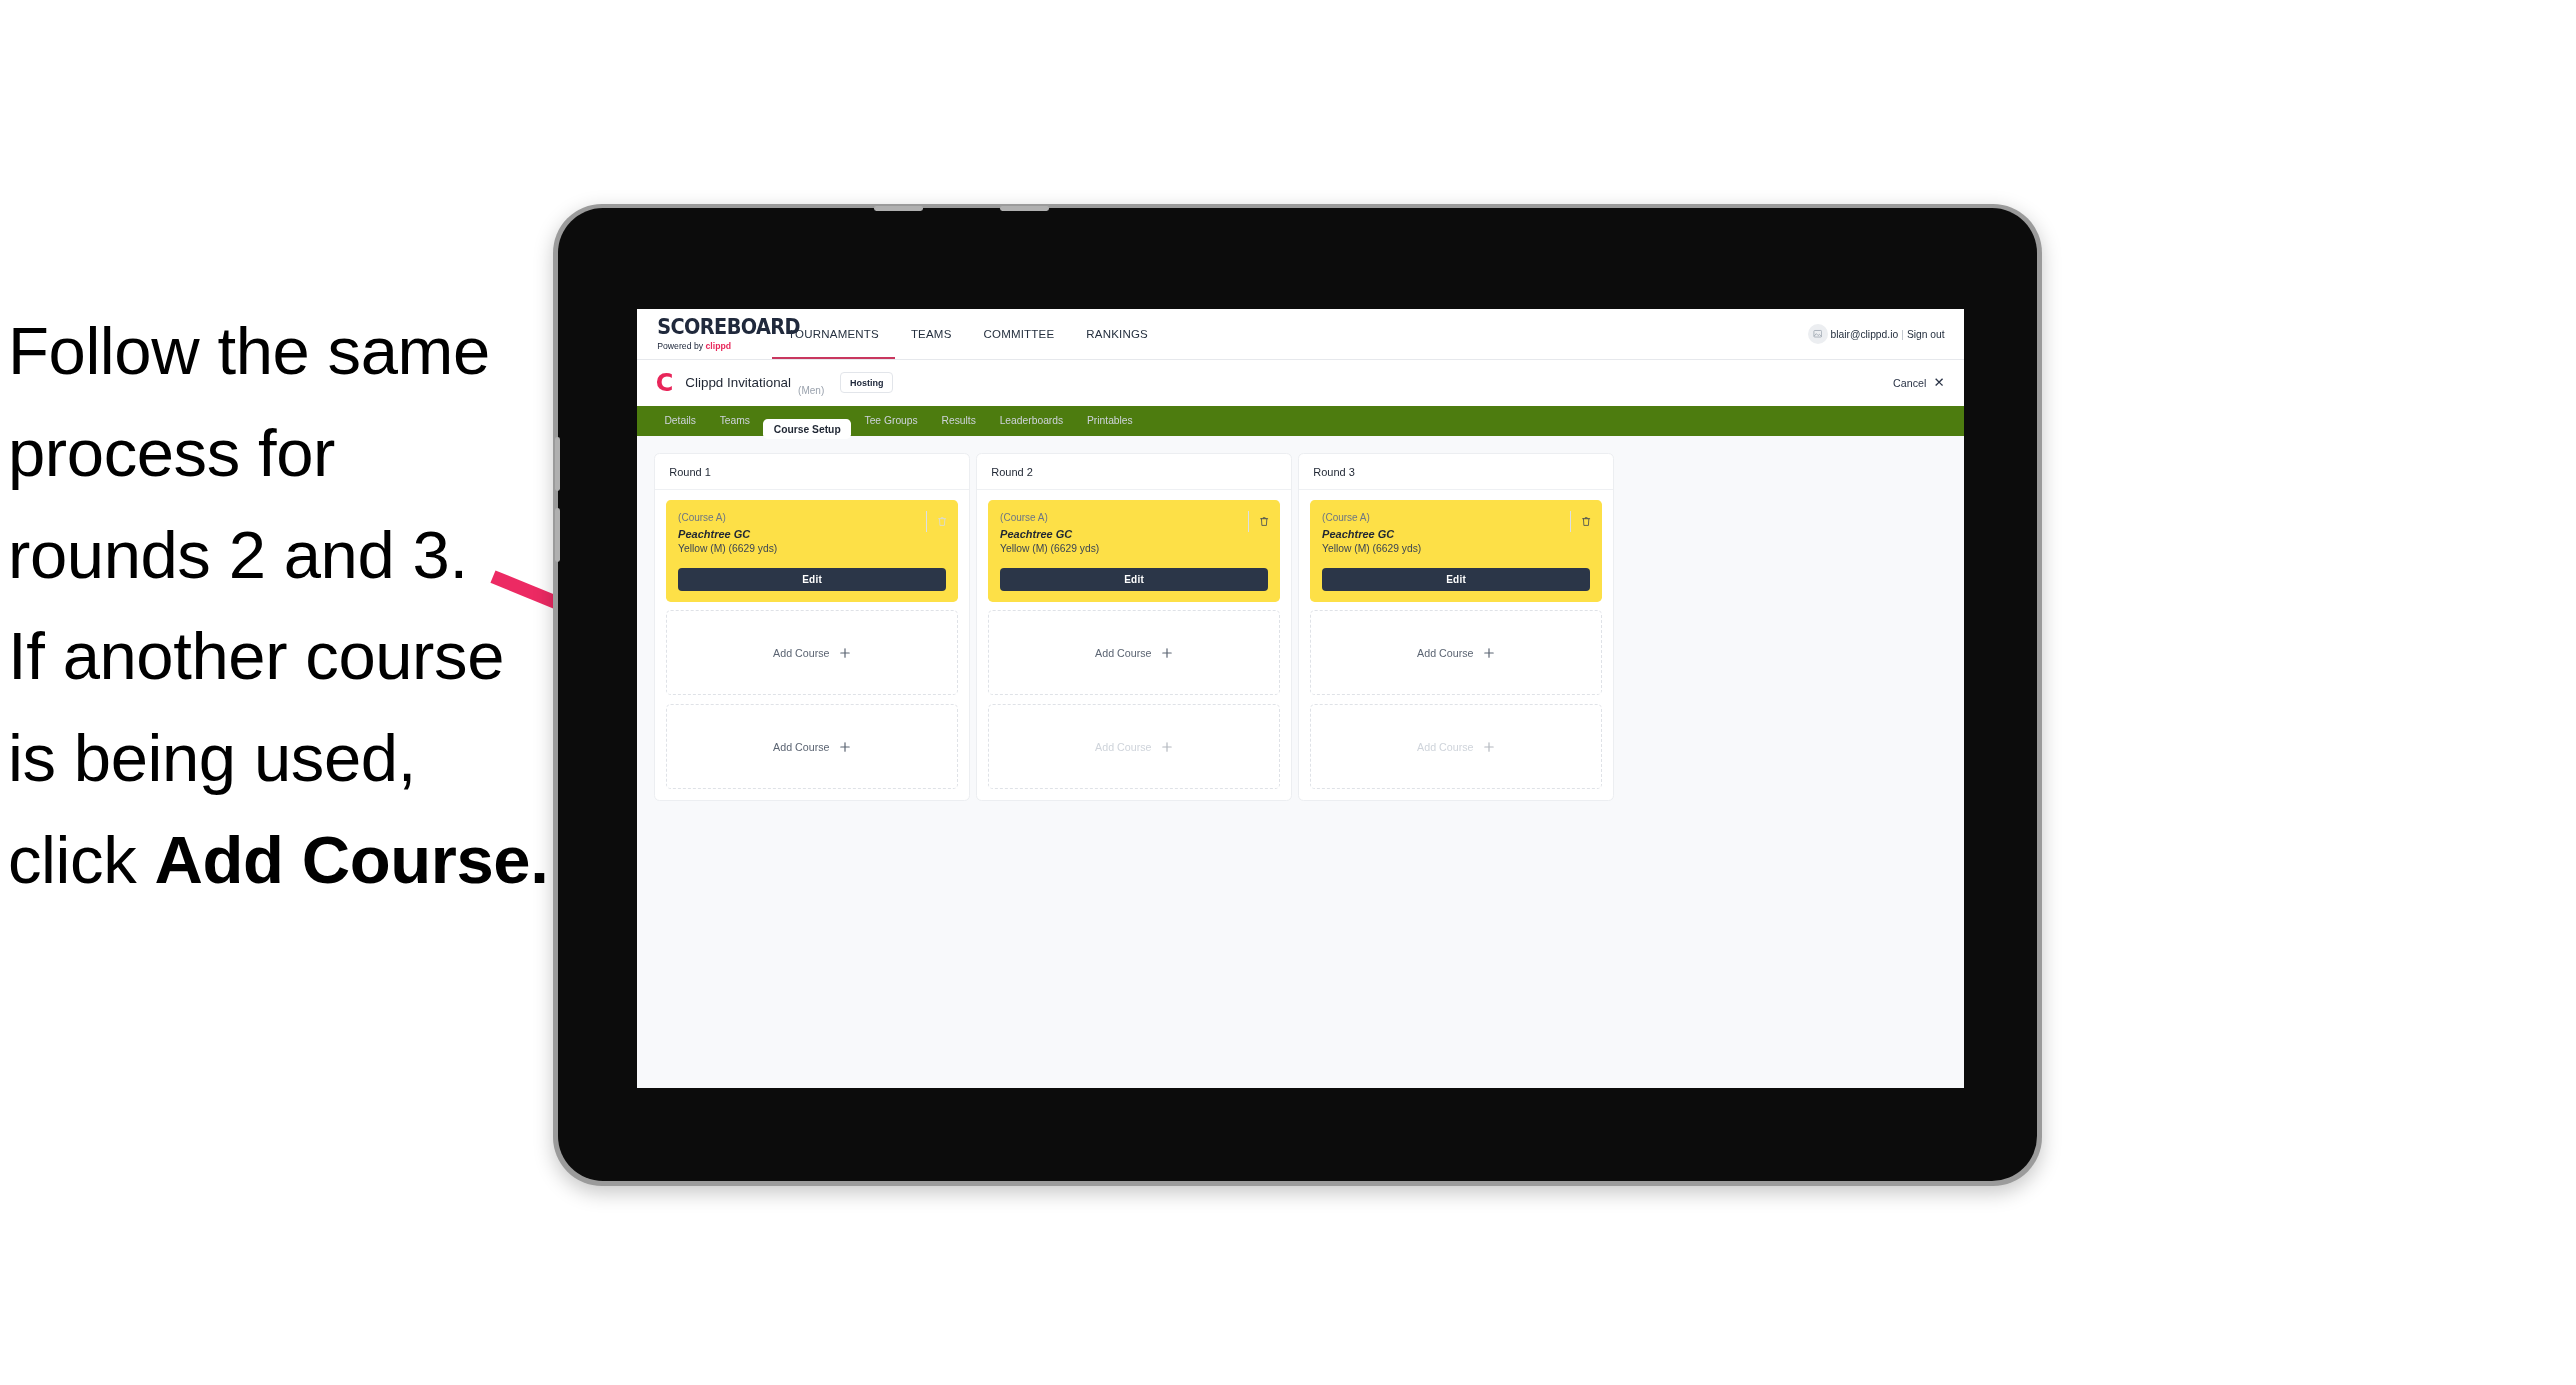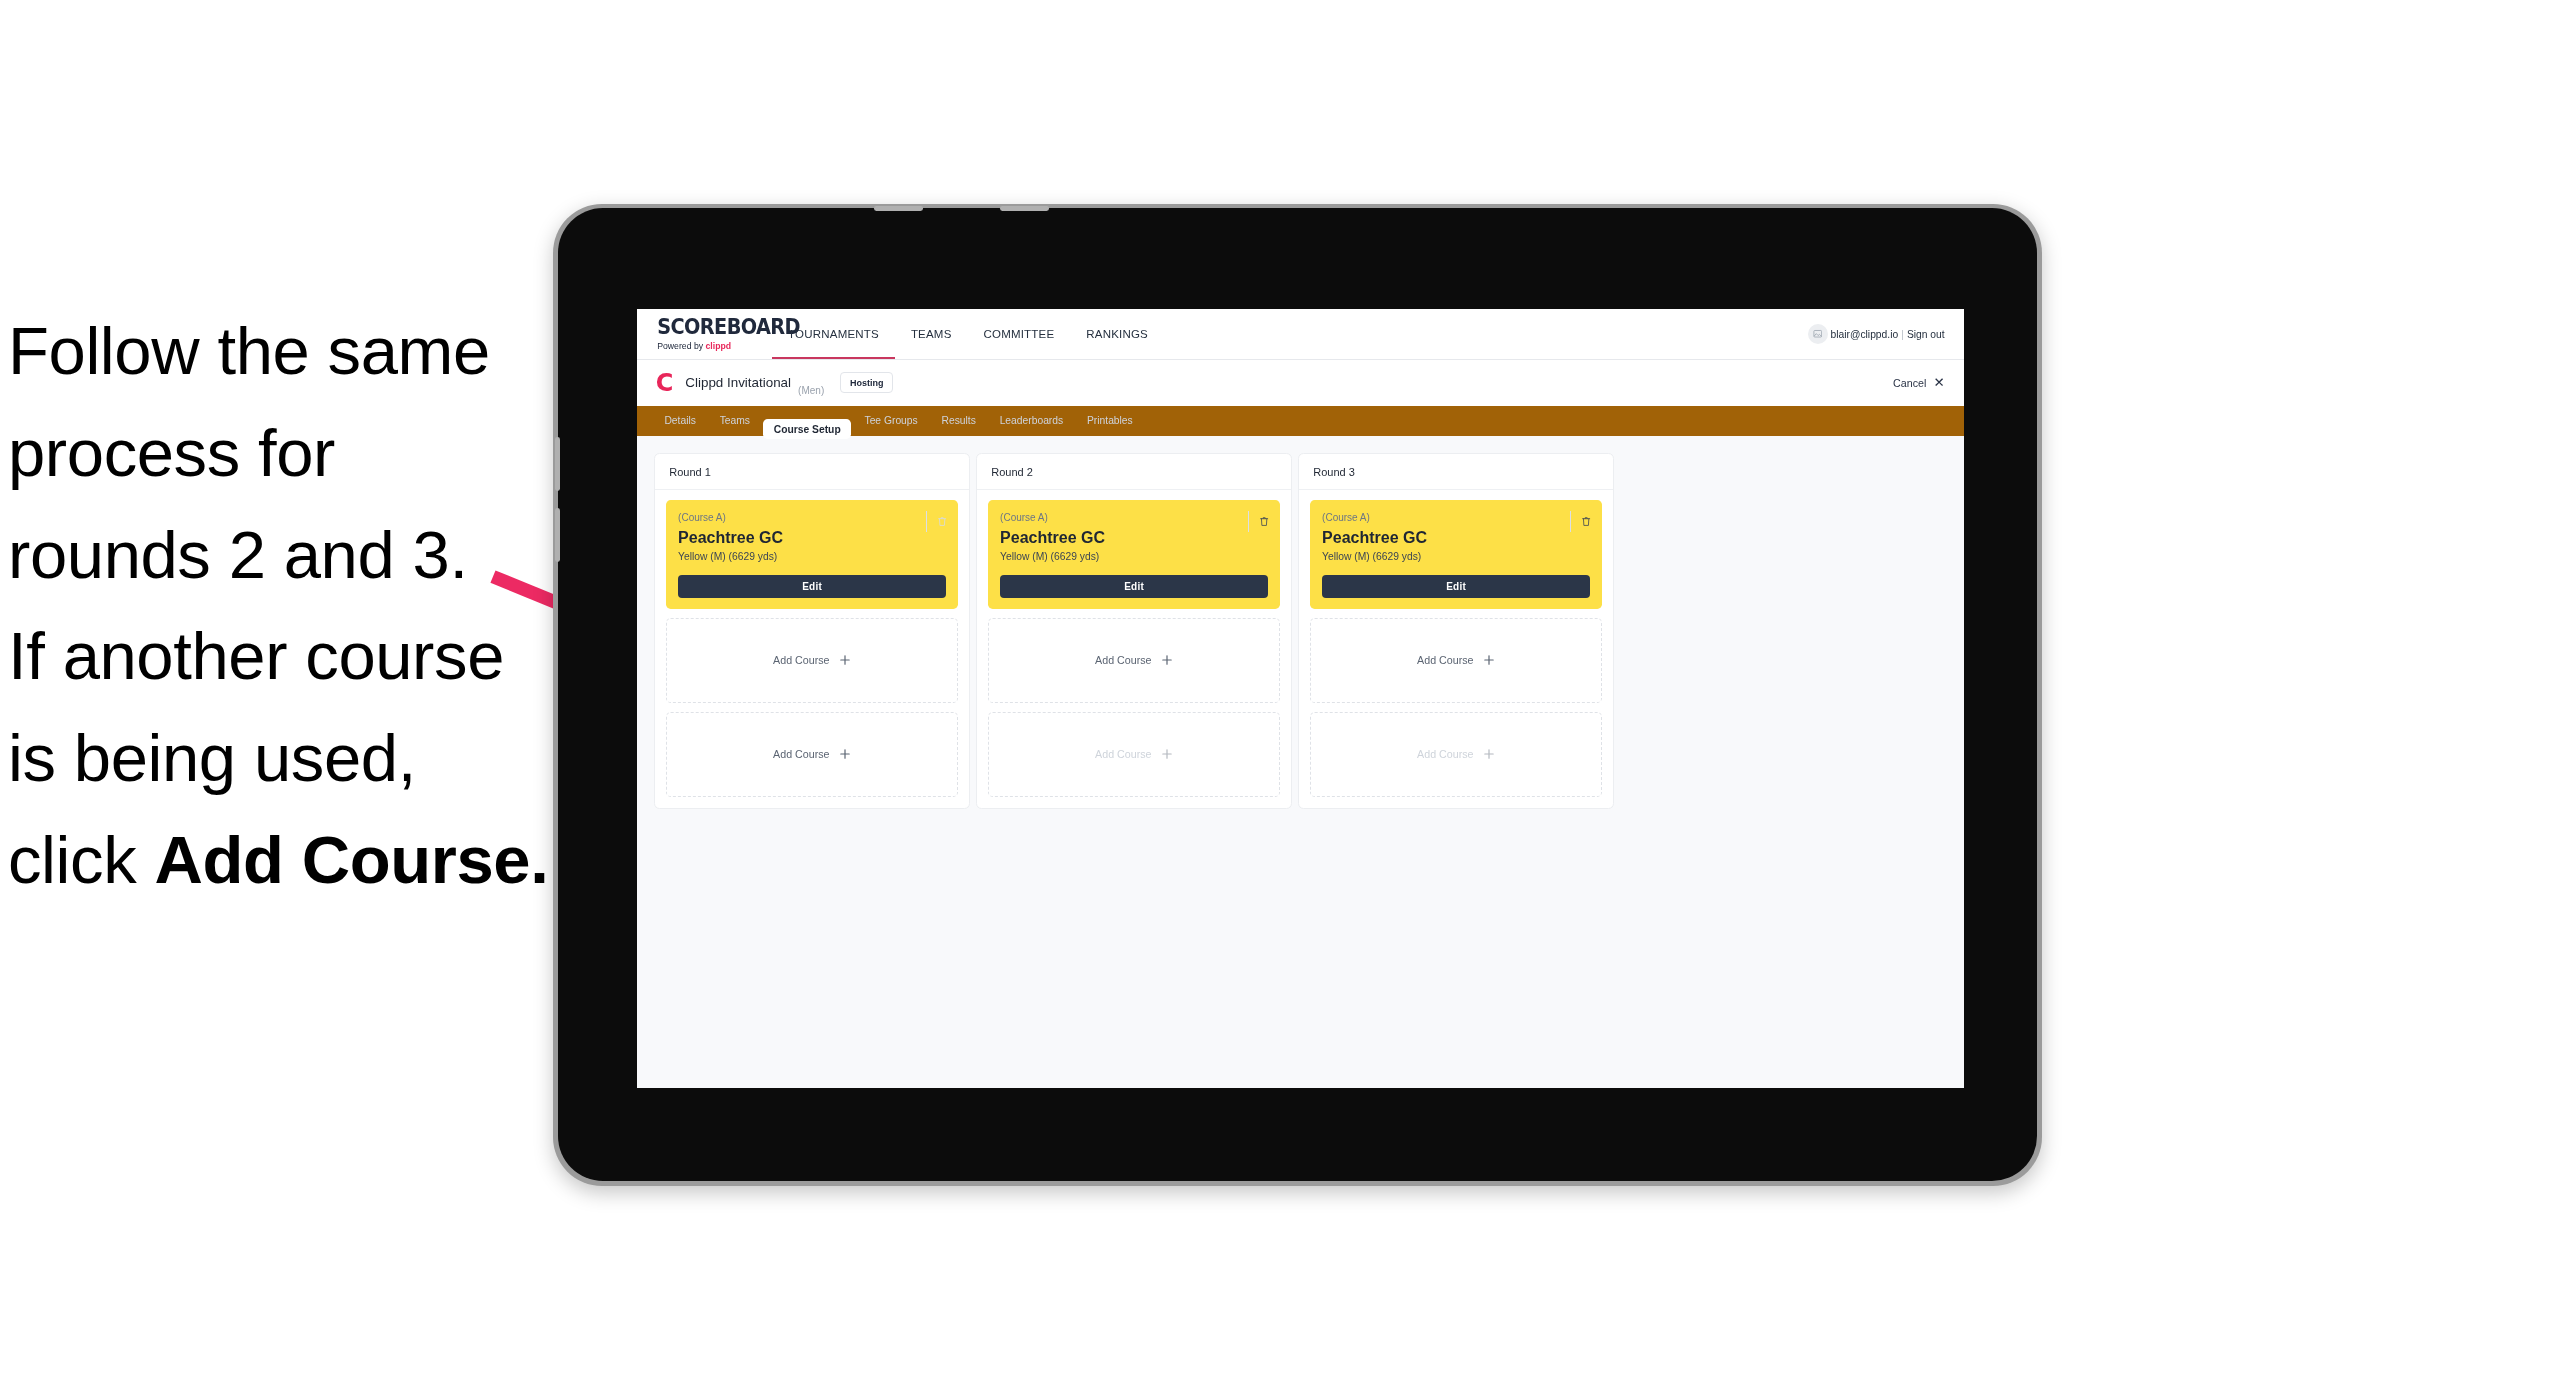--- a/index.html
+++ b/index.html
@@ -218,21 +218,21 @@
     gap: 7.1px;
     font-size: 10.7px;
     color: #2a3346;
     cursor: pointer;
   }
   .cancel-x { font-size: 13.4px; line-height: 1; }
 
   
   .tabbar {
     height: 30px;
-    background: #a16207;
+    background: #4d7c0f;
     display: flex;
     align-items: center;
     padding-left: 17.4px;
     gap: 3.2px;
   }
   .tab {
     font-size: 10.3px;
     color: #ced3dc;
     padding: 4.7px 10.3px;
     border-radius: 4.7px;
@@ -275,24 +275,25 @@
     border-radius: 4.7px;
     padding: 11px 12px 11px 12px;
     position: relative;
   }
   .course-sub {
     font-size: 10px;
     color: #6d7684;
     line-height: 1.45;
   }
   .course-name {
-    font-size: 16px;
+    font-size: 11px;
     font-weight: bold;
     color: #1f2633;
     line-height: 1.5;
+    font-style: italic;
   }
   .course-tee {
     font-size: 10.3px;
     color: #3c4553;
     line-height: 1.45;
   }
   .card-tools {
     position: absolute;
     right: 11px;
     top: 11px;

